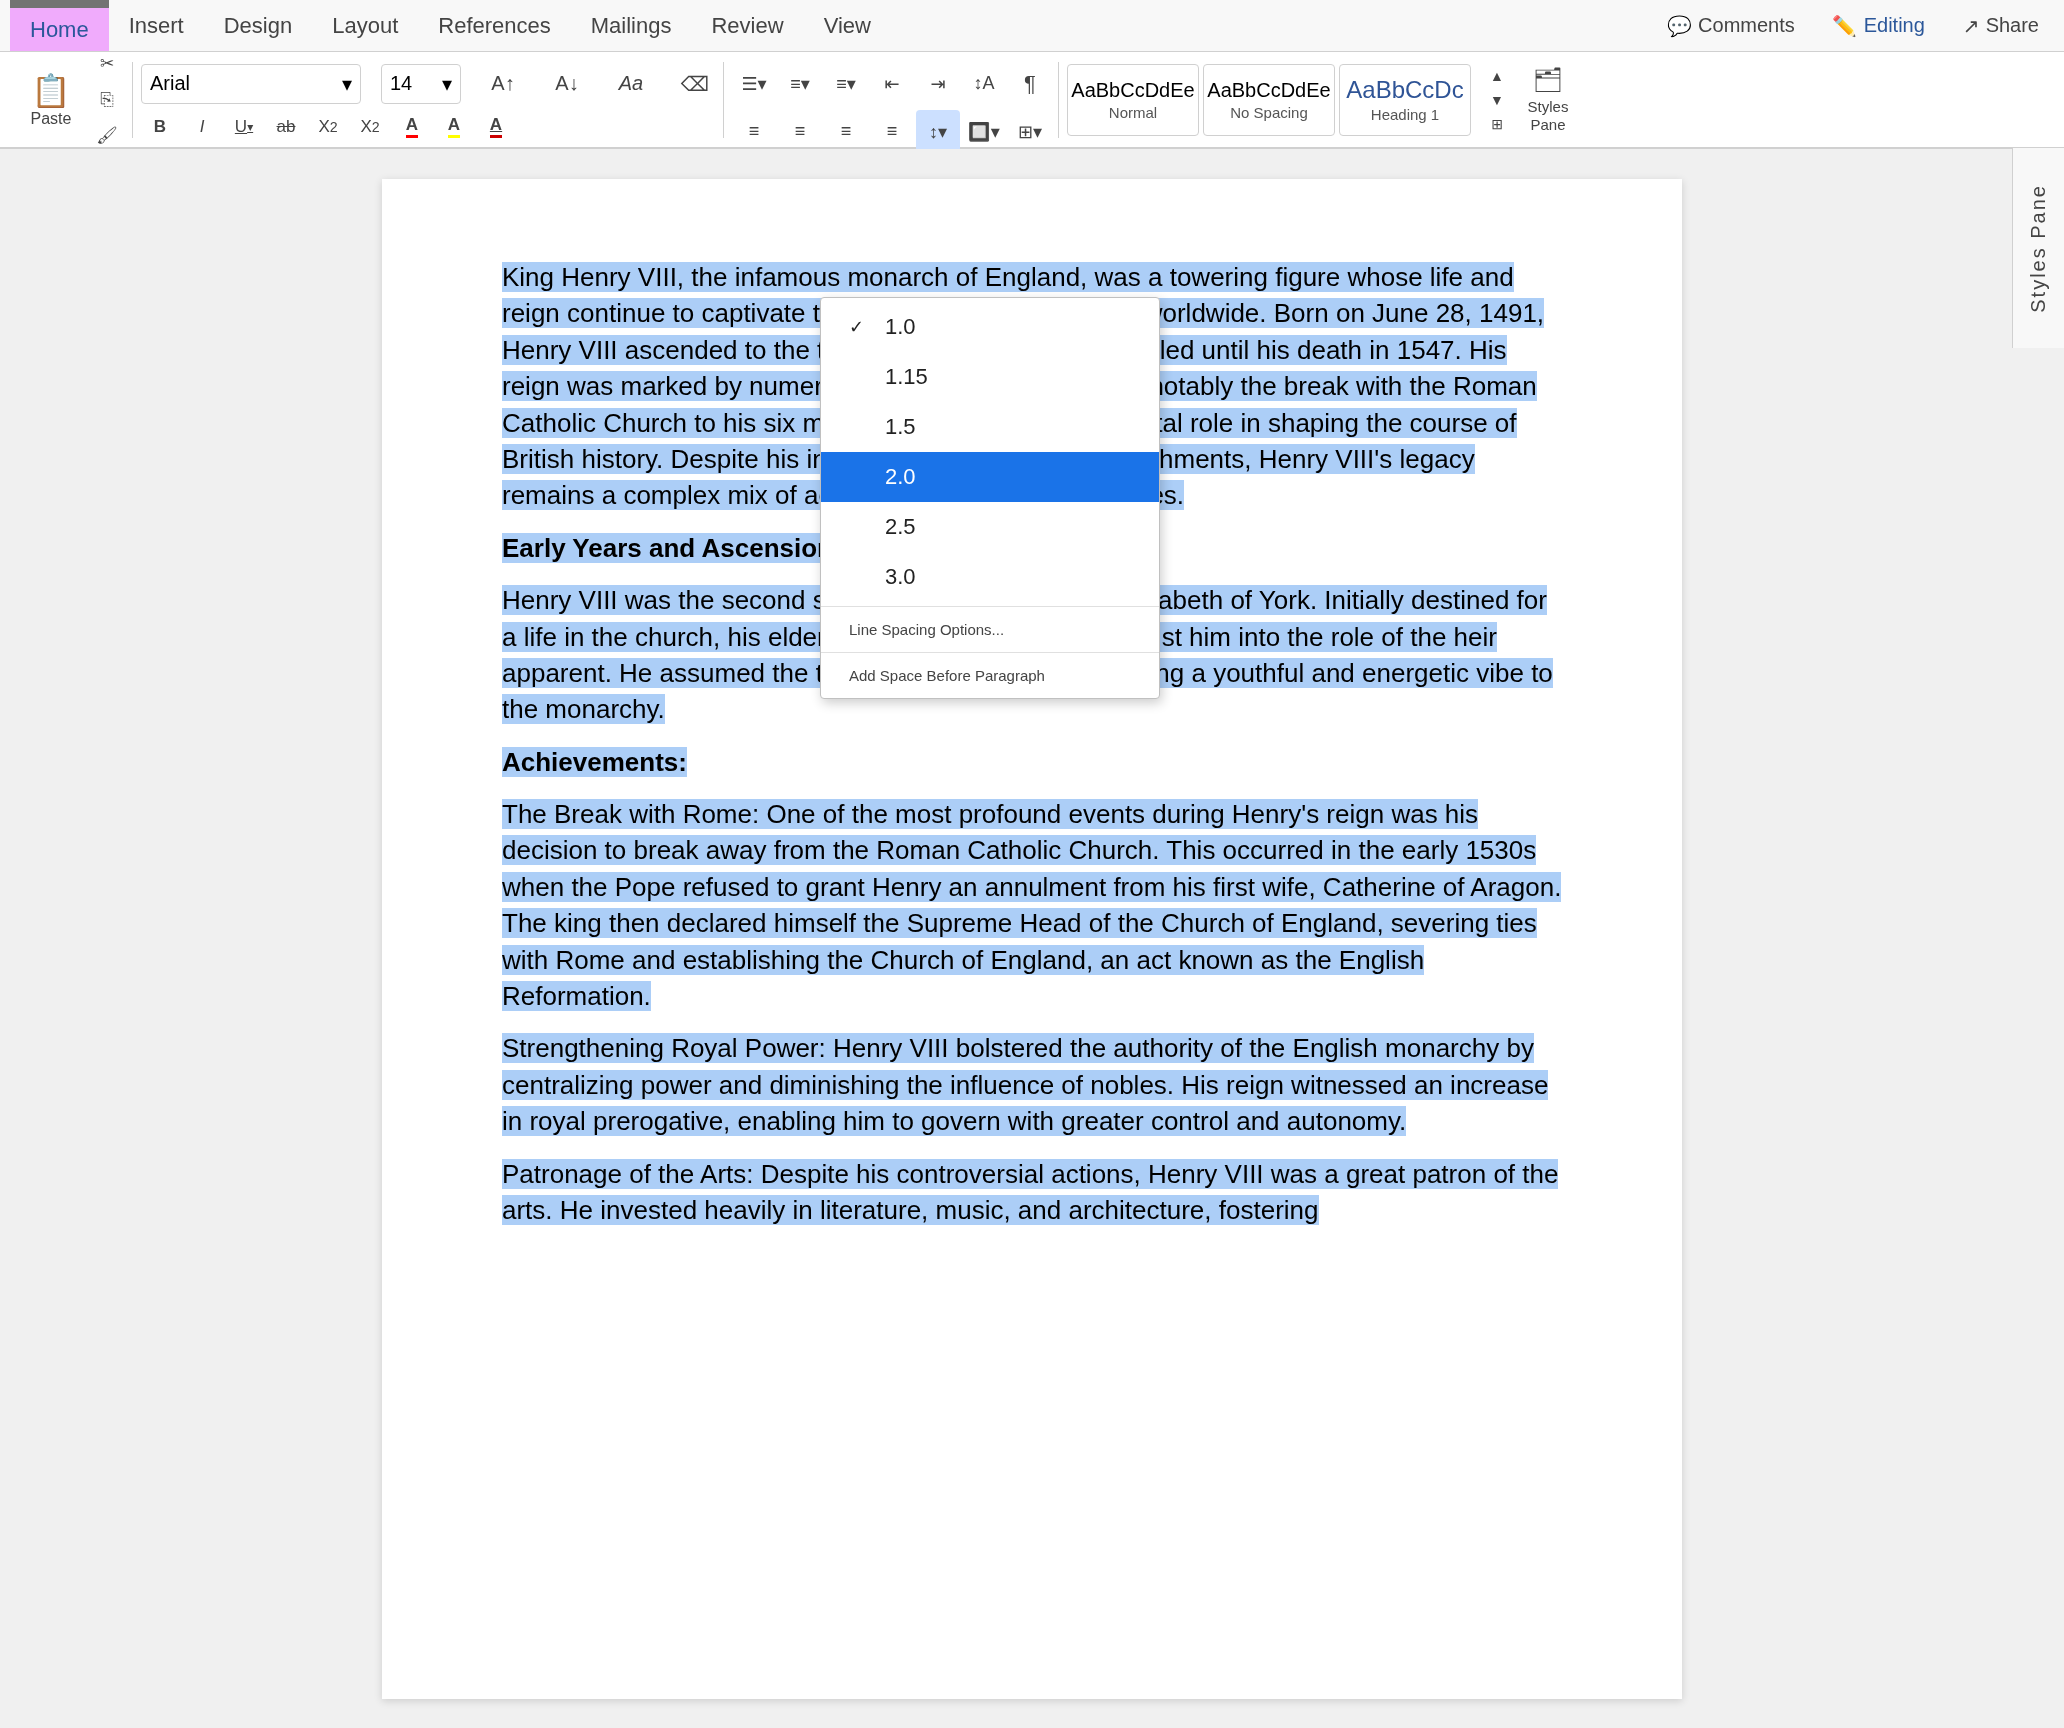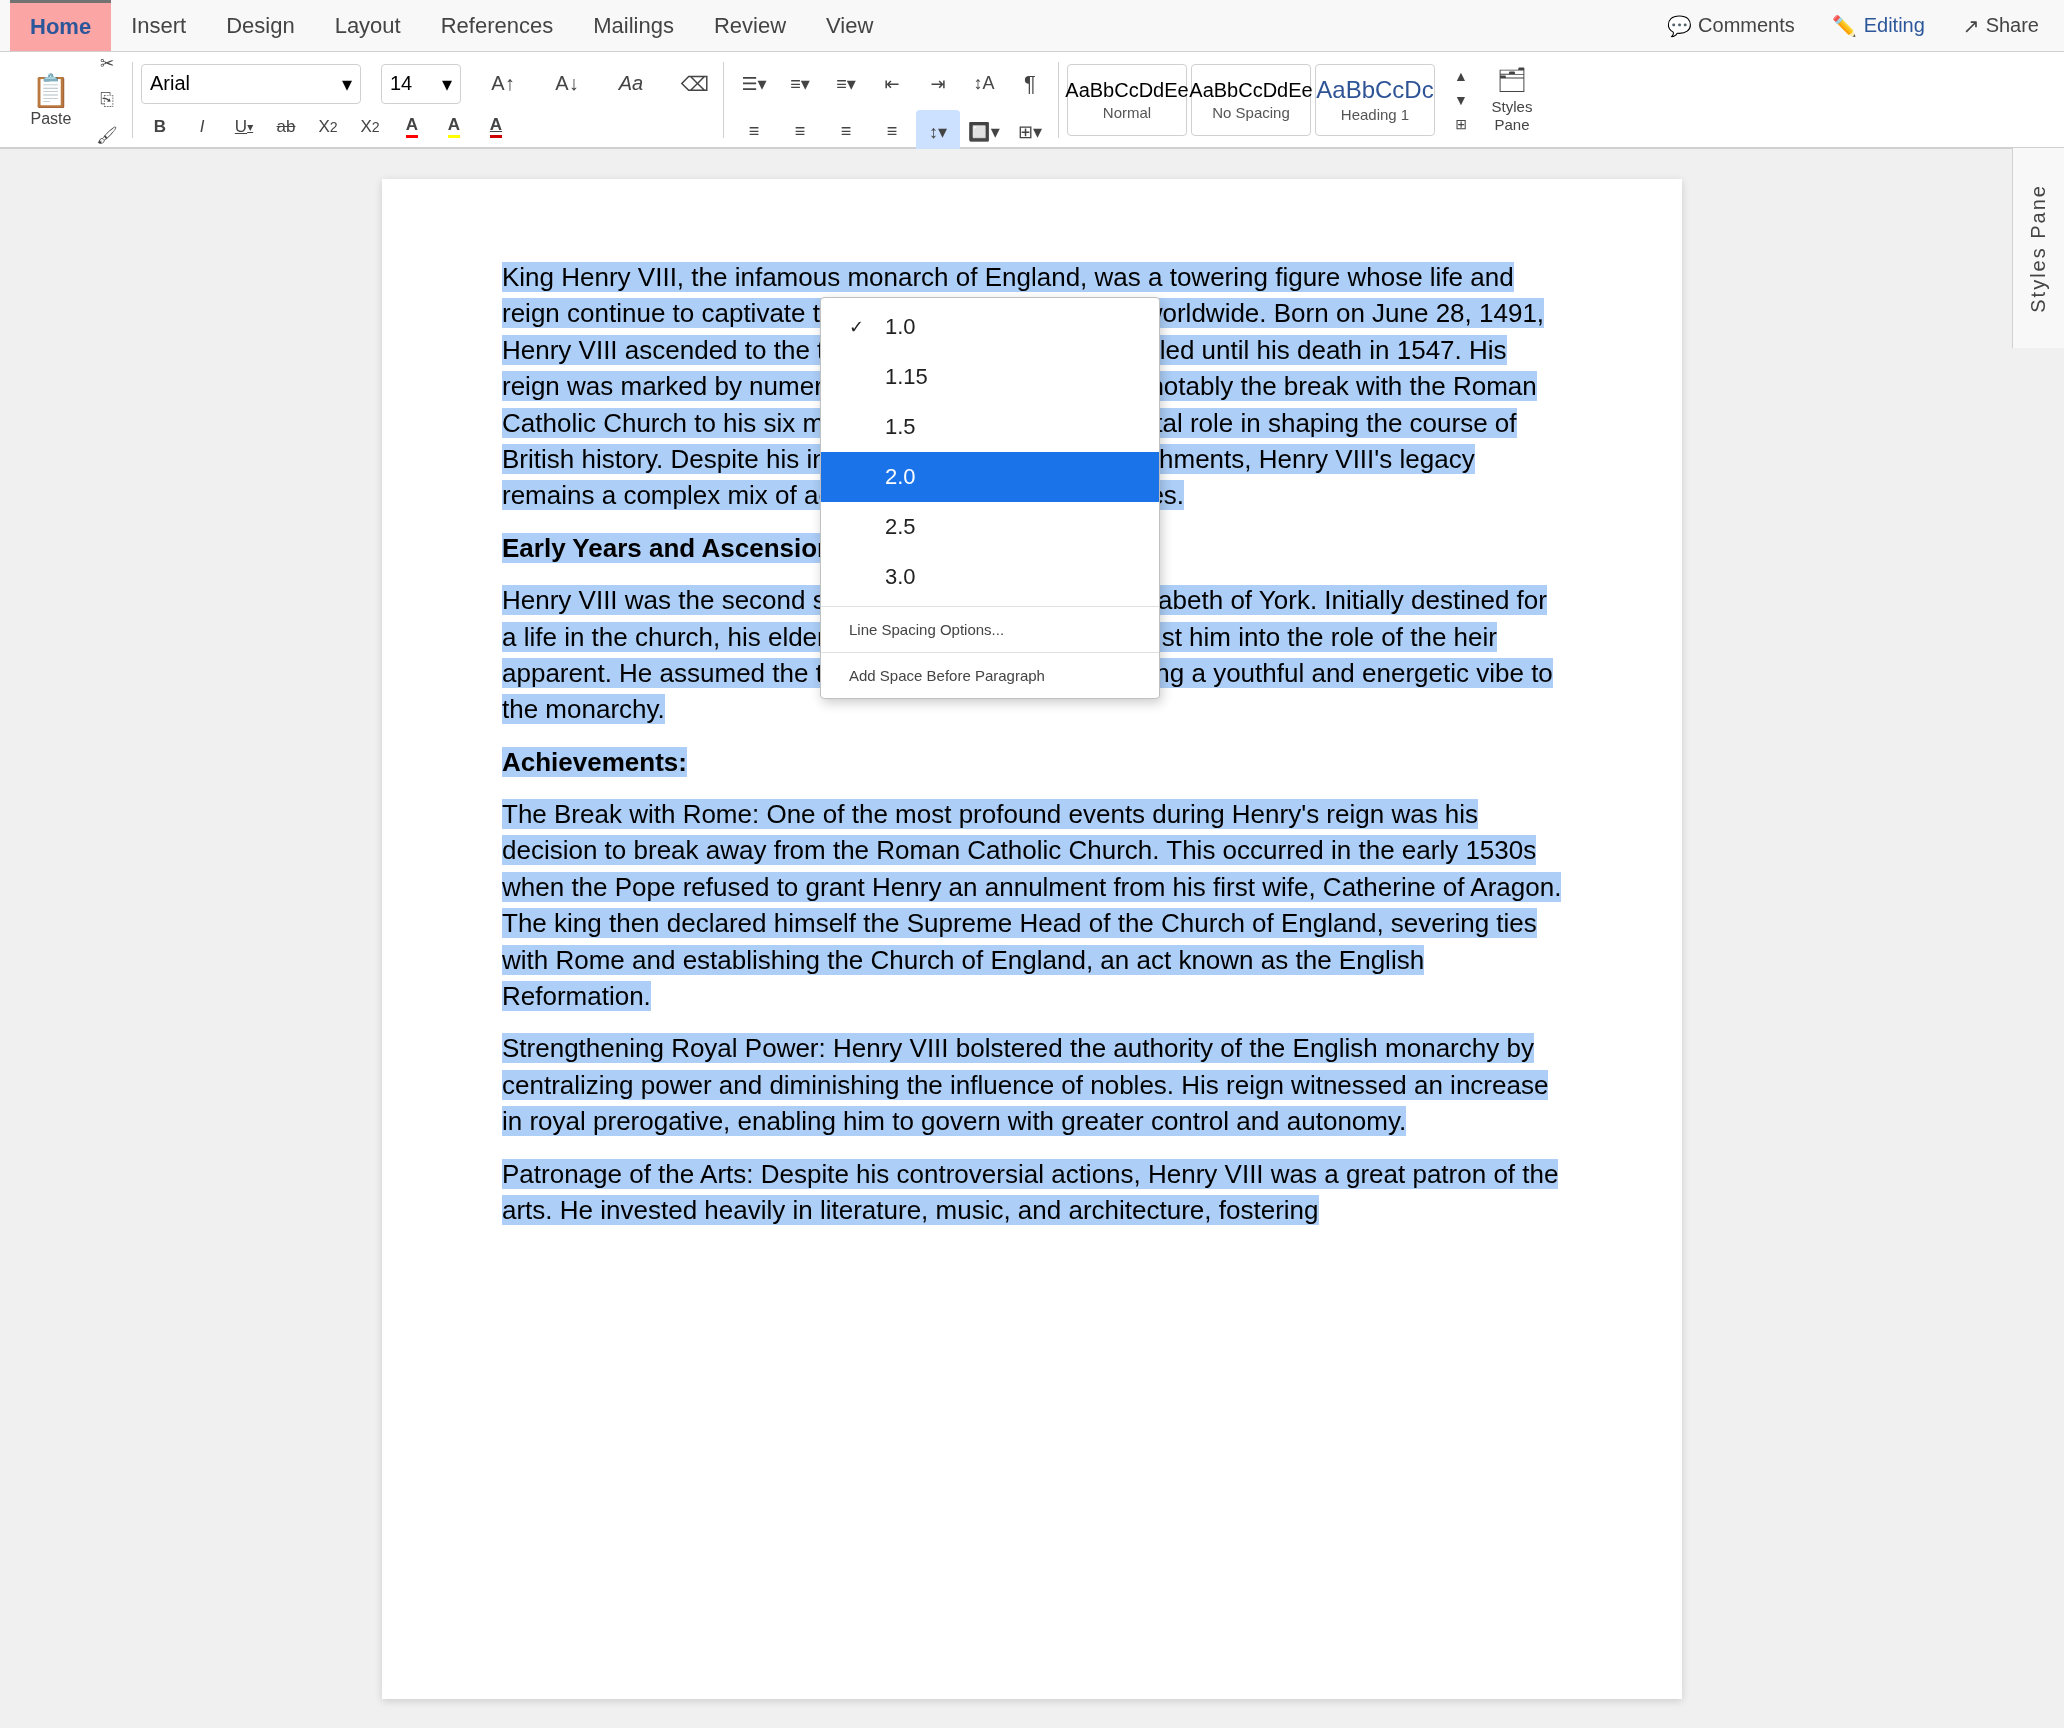--- a/index.html
+++ b/index.html
@@ -24,24 +24,24 @@
       padding: 14px 20px;
       font-size: 22px;
       cursor: pointer;
       color: #444;
       height: 100%;
       display: flex;
       align-items: center;
     }
 
     .ribbon-tab.active {
-      background: #fca5a5;
+      background: #f0abfc;
       color: #2B579A;
-      border-top: 3px solid #737373;
-      font-weight: 700;
+      border-top: 8px solid #737373;
+      font-weight: 400;
     }
 
     .ribbon-right {
       margin-left: auto;
       display: flex;
       align-items: center;
       gap: 8px;
     }
 
     .ribbon-btn {
@@ -139,21 +139,21 @@
       border-radius: 3px;
       cursor: pointer;
       font-size: 17px;
       color: #444;
     }
     .format-btn.bold { font-weight: bold; }
     .format-btn.italic { font-style: italic; }
     .format-btn.underline { text-decoration: underline; }
 
     .style-sample {
-      width: 120px;
+      width: 132px;
       height: 72px;
       border: 1px solid #d0d0d0;
       border-radius: 4px;
       display: flex;
       flex-direction: column;
       align-items: center;
       justify-content: center;
       cursor: pointer;
       background: white;
       font-size: 16px;

